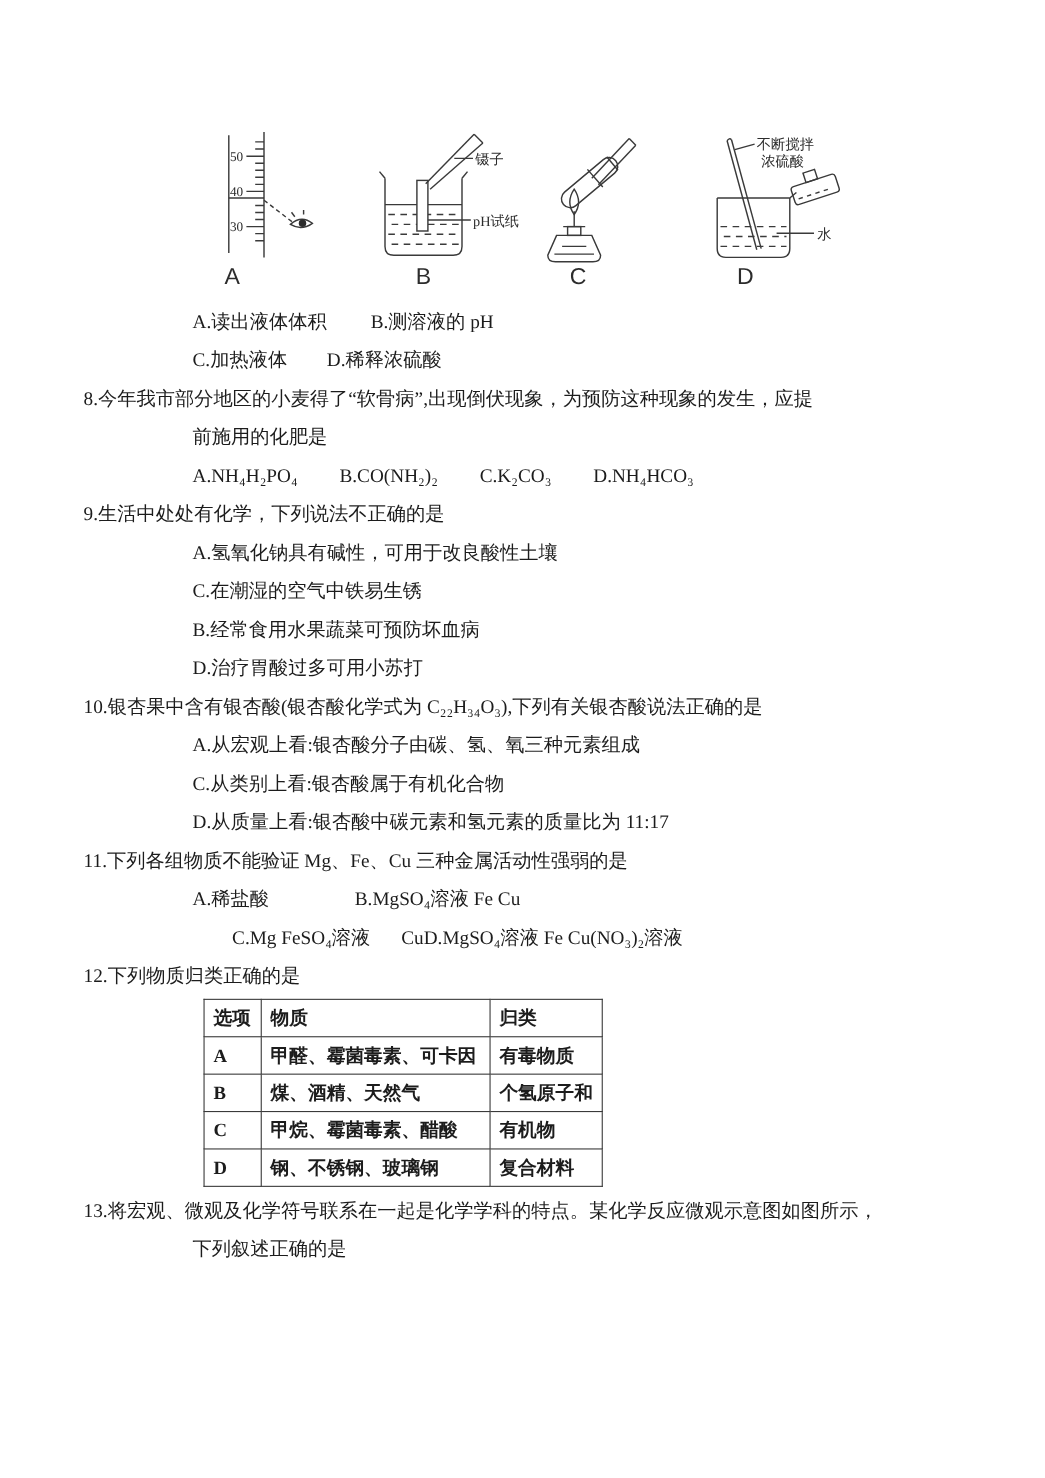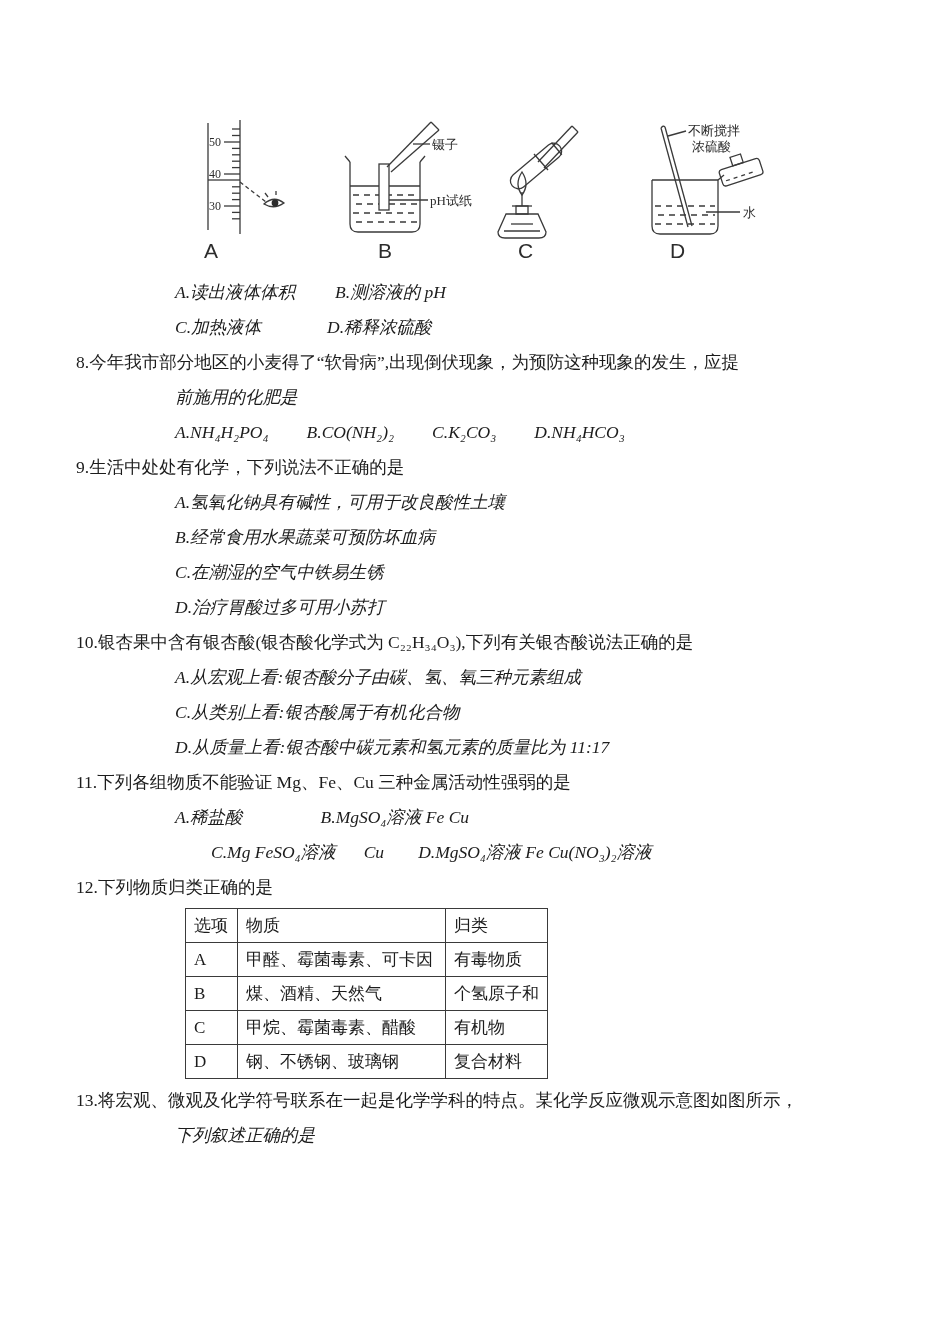--- a/index.html
+++ b/index.html
@@ -19,36 +19,36 @@
   .fig-d { left: 628px; }
   svg { display: block; }
   svg text { fill: #2c2c2c; }
   .svg-label { font-size: 13px; font-family: "Liberation Serif", "DejaVu Serif", serif; }
   .svg-tick { font-size: 12px; font-family: "Liberation Serif", "DejaVu Serif", serif; }
   .svg-letter { font-size: 21px; font-family: "Liberation Sans", "DejaVu Sans", sans-serif; }
 
   .text-flow { position: absolute; top: 275px; left: 0; width: 950px; }
   .line { line-height: 35px; font-size: 17.5px; white-space: nowrap; }
   .ind-stem  { padding-left: 76px; }
-  .ind-opt   { padding-left: 175px; font-style: italic; }
+  .ind-opt   { padding-left: 175px; }
   .g40 { margin-right: 40px; }
-  .g58 { margin-right: 66px; }
+  .g58 { margin-right: 36px; }
   .g38 { margin-right: 38px; }
   .g78 { margin-right: 78px; text-align: center; }
   .g28 { margin-right: 28px; margin-left: 36px; }
-  .g34 { margin-right: 34px; }
+  .g34 { }
 
   table.cls-table {
     border-collapse: collapse;
     margin: 3px 0 4px 185px;
     table-layout: fixed;
   }
   table.cls-table th, table.cls-table td {
     border: 1.2px solid #3a3a3a;
-    font-weight: normal;
+    font-weight: bold;
     font-size: 17px;
     text-align: left;
     padding: 0 8px;
     height: 34px;
     white-space: nowrap;
   }
   .col-opt { width: 52px; }
   .col-sub { width: 208px; }
   .col-cls { width: 90px; }
 </style>
@@ -184,22 +184,22 @@
   </p>
 
   <p class="line ind-stem">8.今年我市部分地区的小麦得了“软骨病”,出现倒伏现象，为预防这种现象的发生，应提</p>
   <p class="line ind-opt">前施用的化肥是</p>
   <p class="line ind-opt">
     <span class="g38">A.NH₄H₂PO₄</span><span class="g38">B.CO(NH₂)₂</span><span class="g38">C.K₂CO₃</span><span>D.NH₄HCO₃</span>
   </p>
 
   <p class="line ind-stem">9.生活中处处有化学，下列说法不正确的是</p>
   <p class="line ind-opt">A.氢氧化钠具有碱性，可用于改良酸性土壤</p>
+  <p class="line ind-opt">C.在潮湿的空气中铁易生锈</p>
   <p class="line ind-opt">B.经常食用水果蔬菜可预防坏血病</p>
-  <p class="line ind-opt">C.在潮湿的空气中铁易生锈</p>
   <p class="line ind-opt">D.治疗胃酸过多可用小苏打</p>
 
   <p class="line ind-stem">10.银杏果中含有银杏酸(银杏酸化学式为 C₂₂H₃₄O₃),下列有关银杏酸说法正确的是</p>
   <p class="line ind-opt">A.从宏观上看:银杏酸分子由碳、氢、氧三种元素组成</p>
   <p class="line ind-opt">C.从类别上看:银杏酸属于有机化合物</p>
   <p class="line ind-opt">D.从质量上看:银杏酸中碳元素和氢元素的质量比为 11:17</p>
 
   <p class="line ind-stem">11.下列各组物质不能验证 Mg、Fe、Cu 三种金属活动性强弱的是</p>
   <p class="line ind-opt">
     <span class="g78">A.稀盐酸</span><span>B.MgSO₄溶液 Fe Cu</span>

